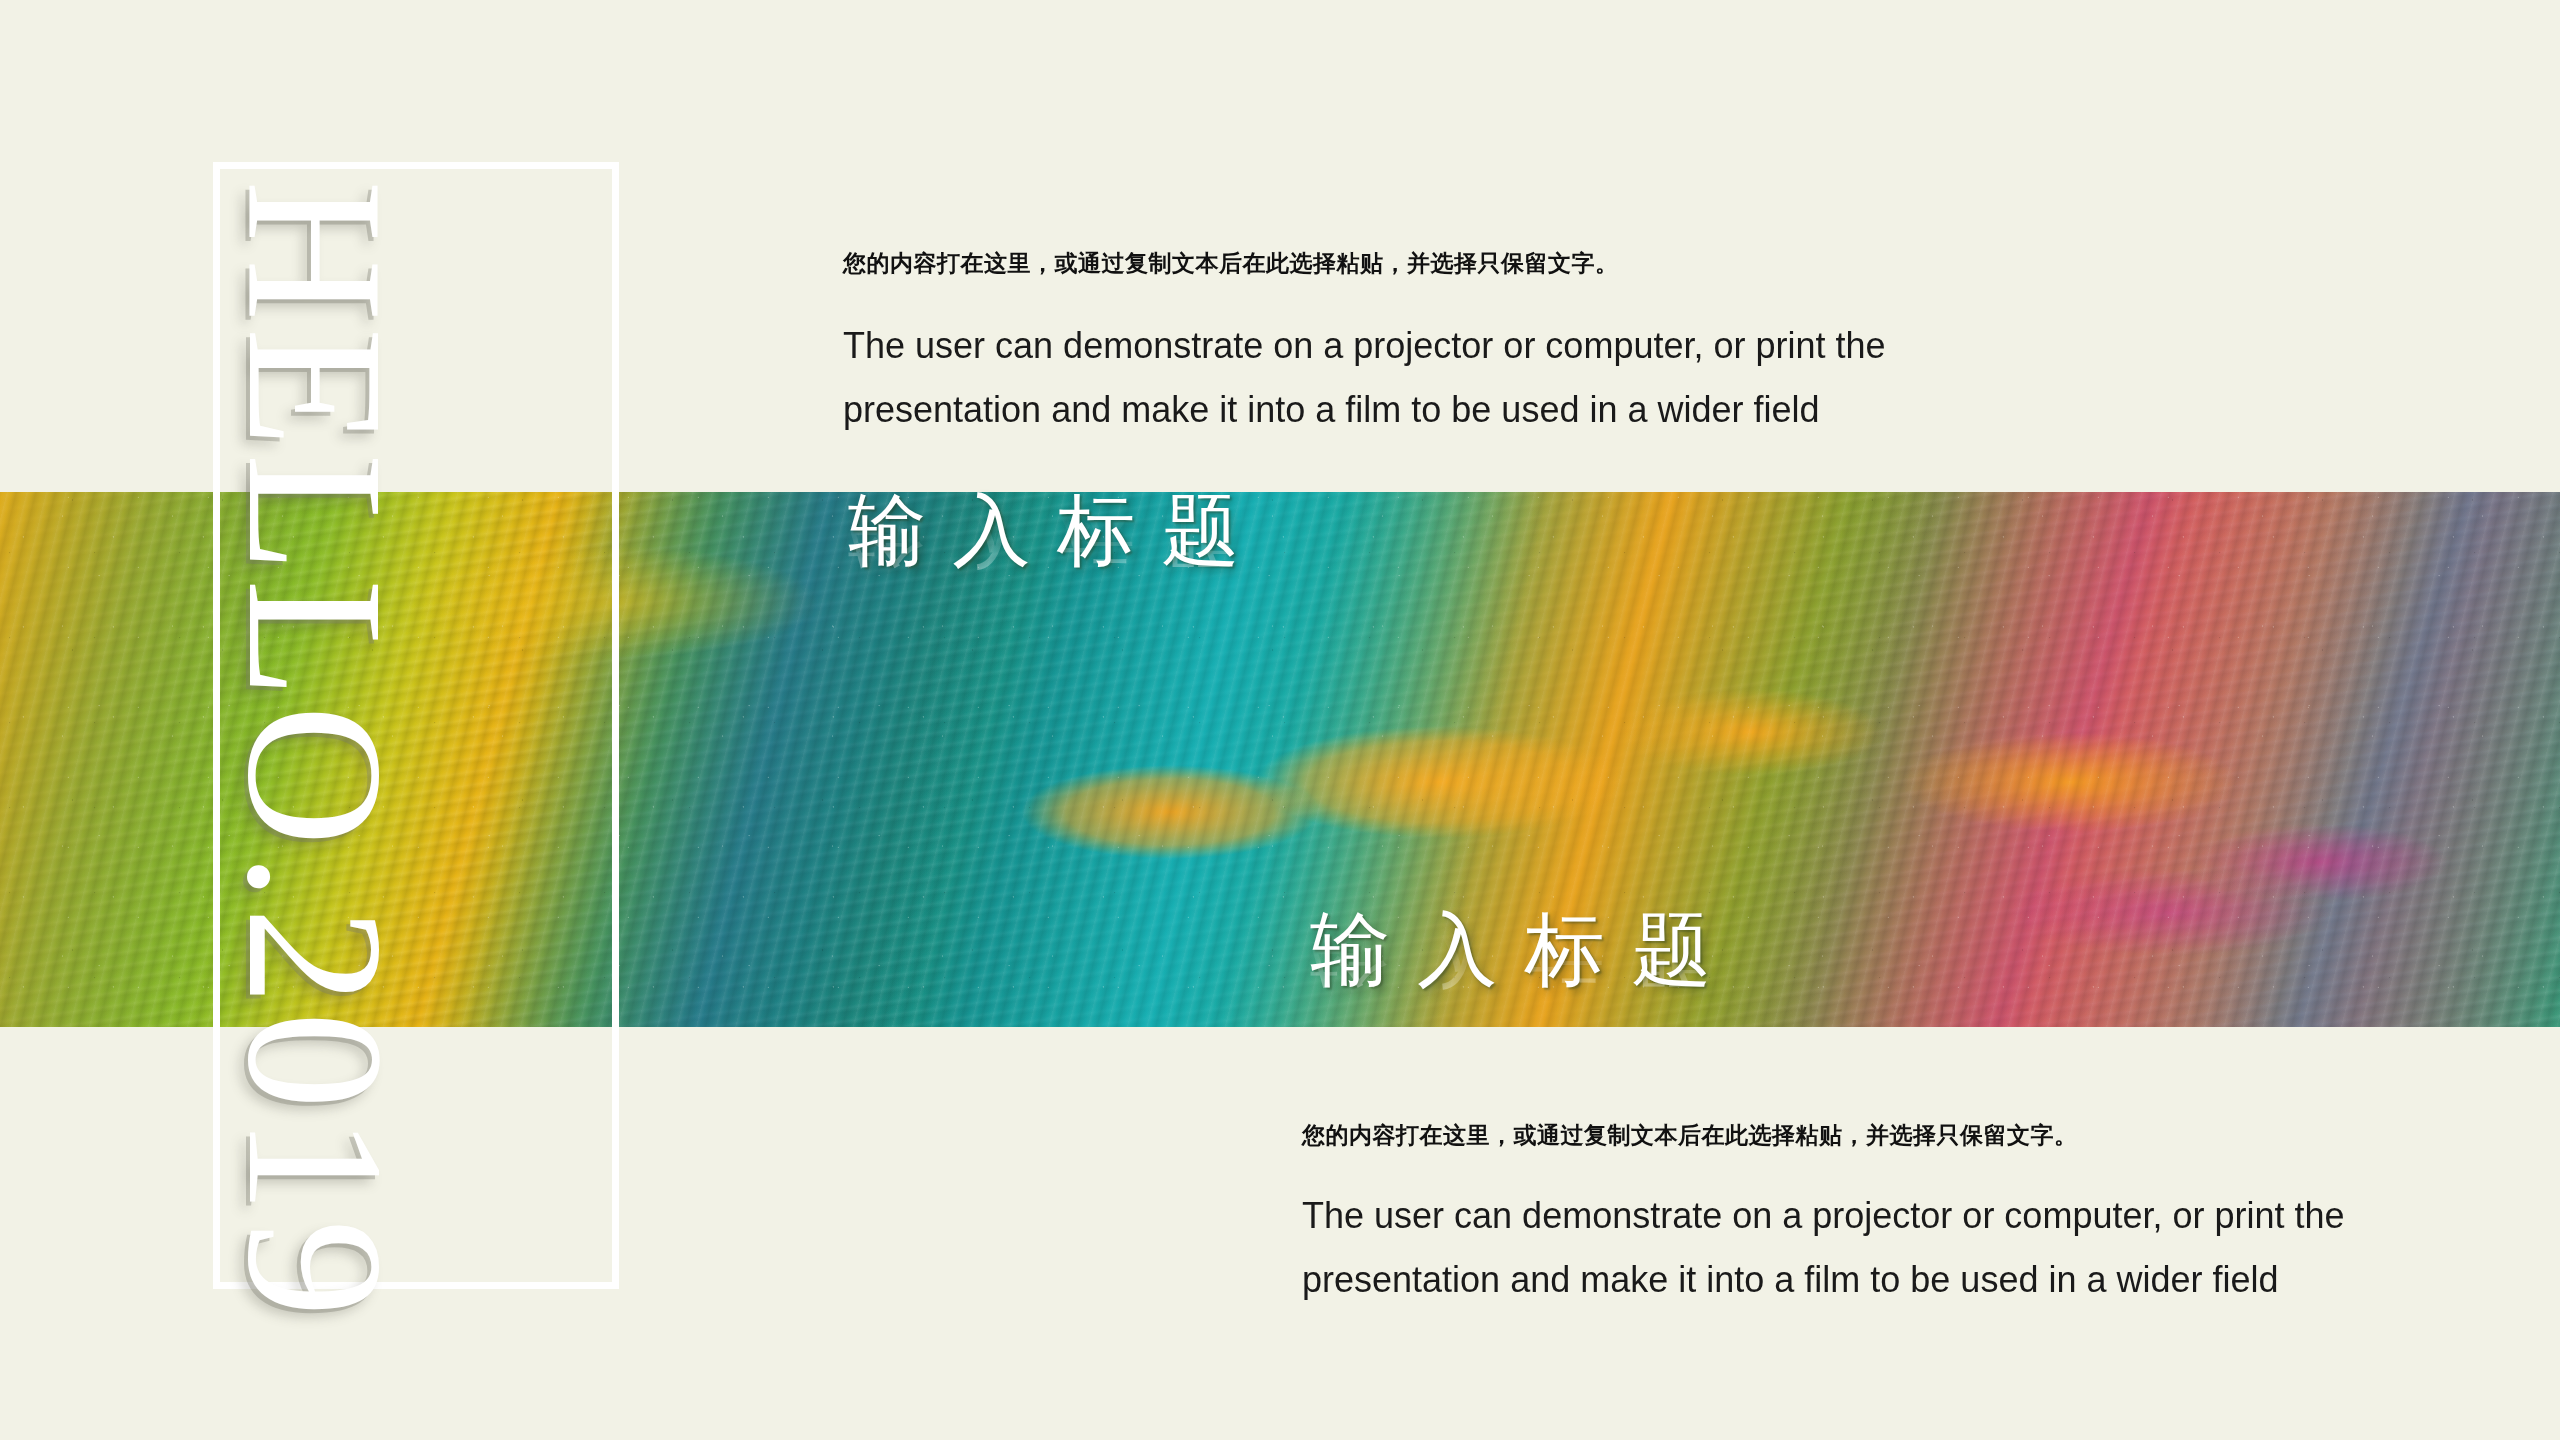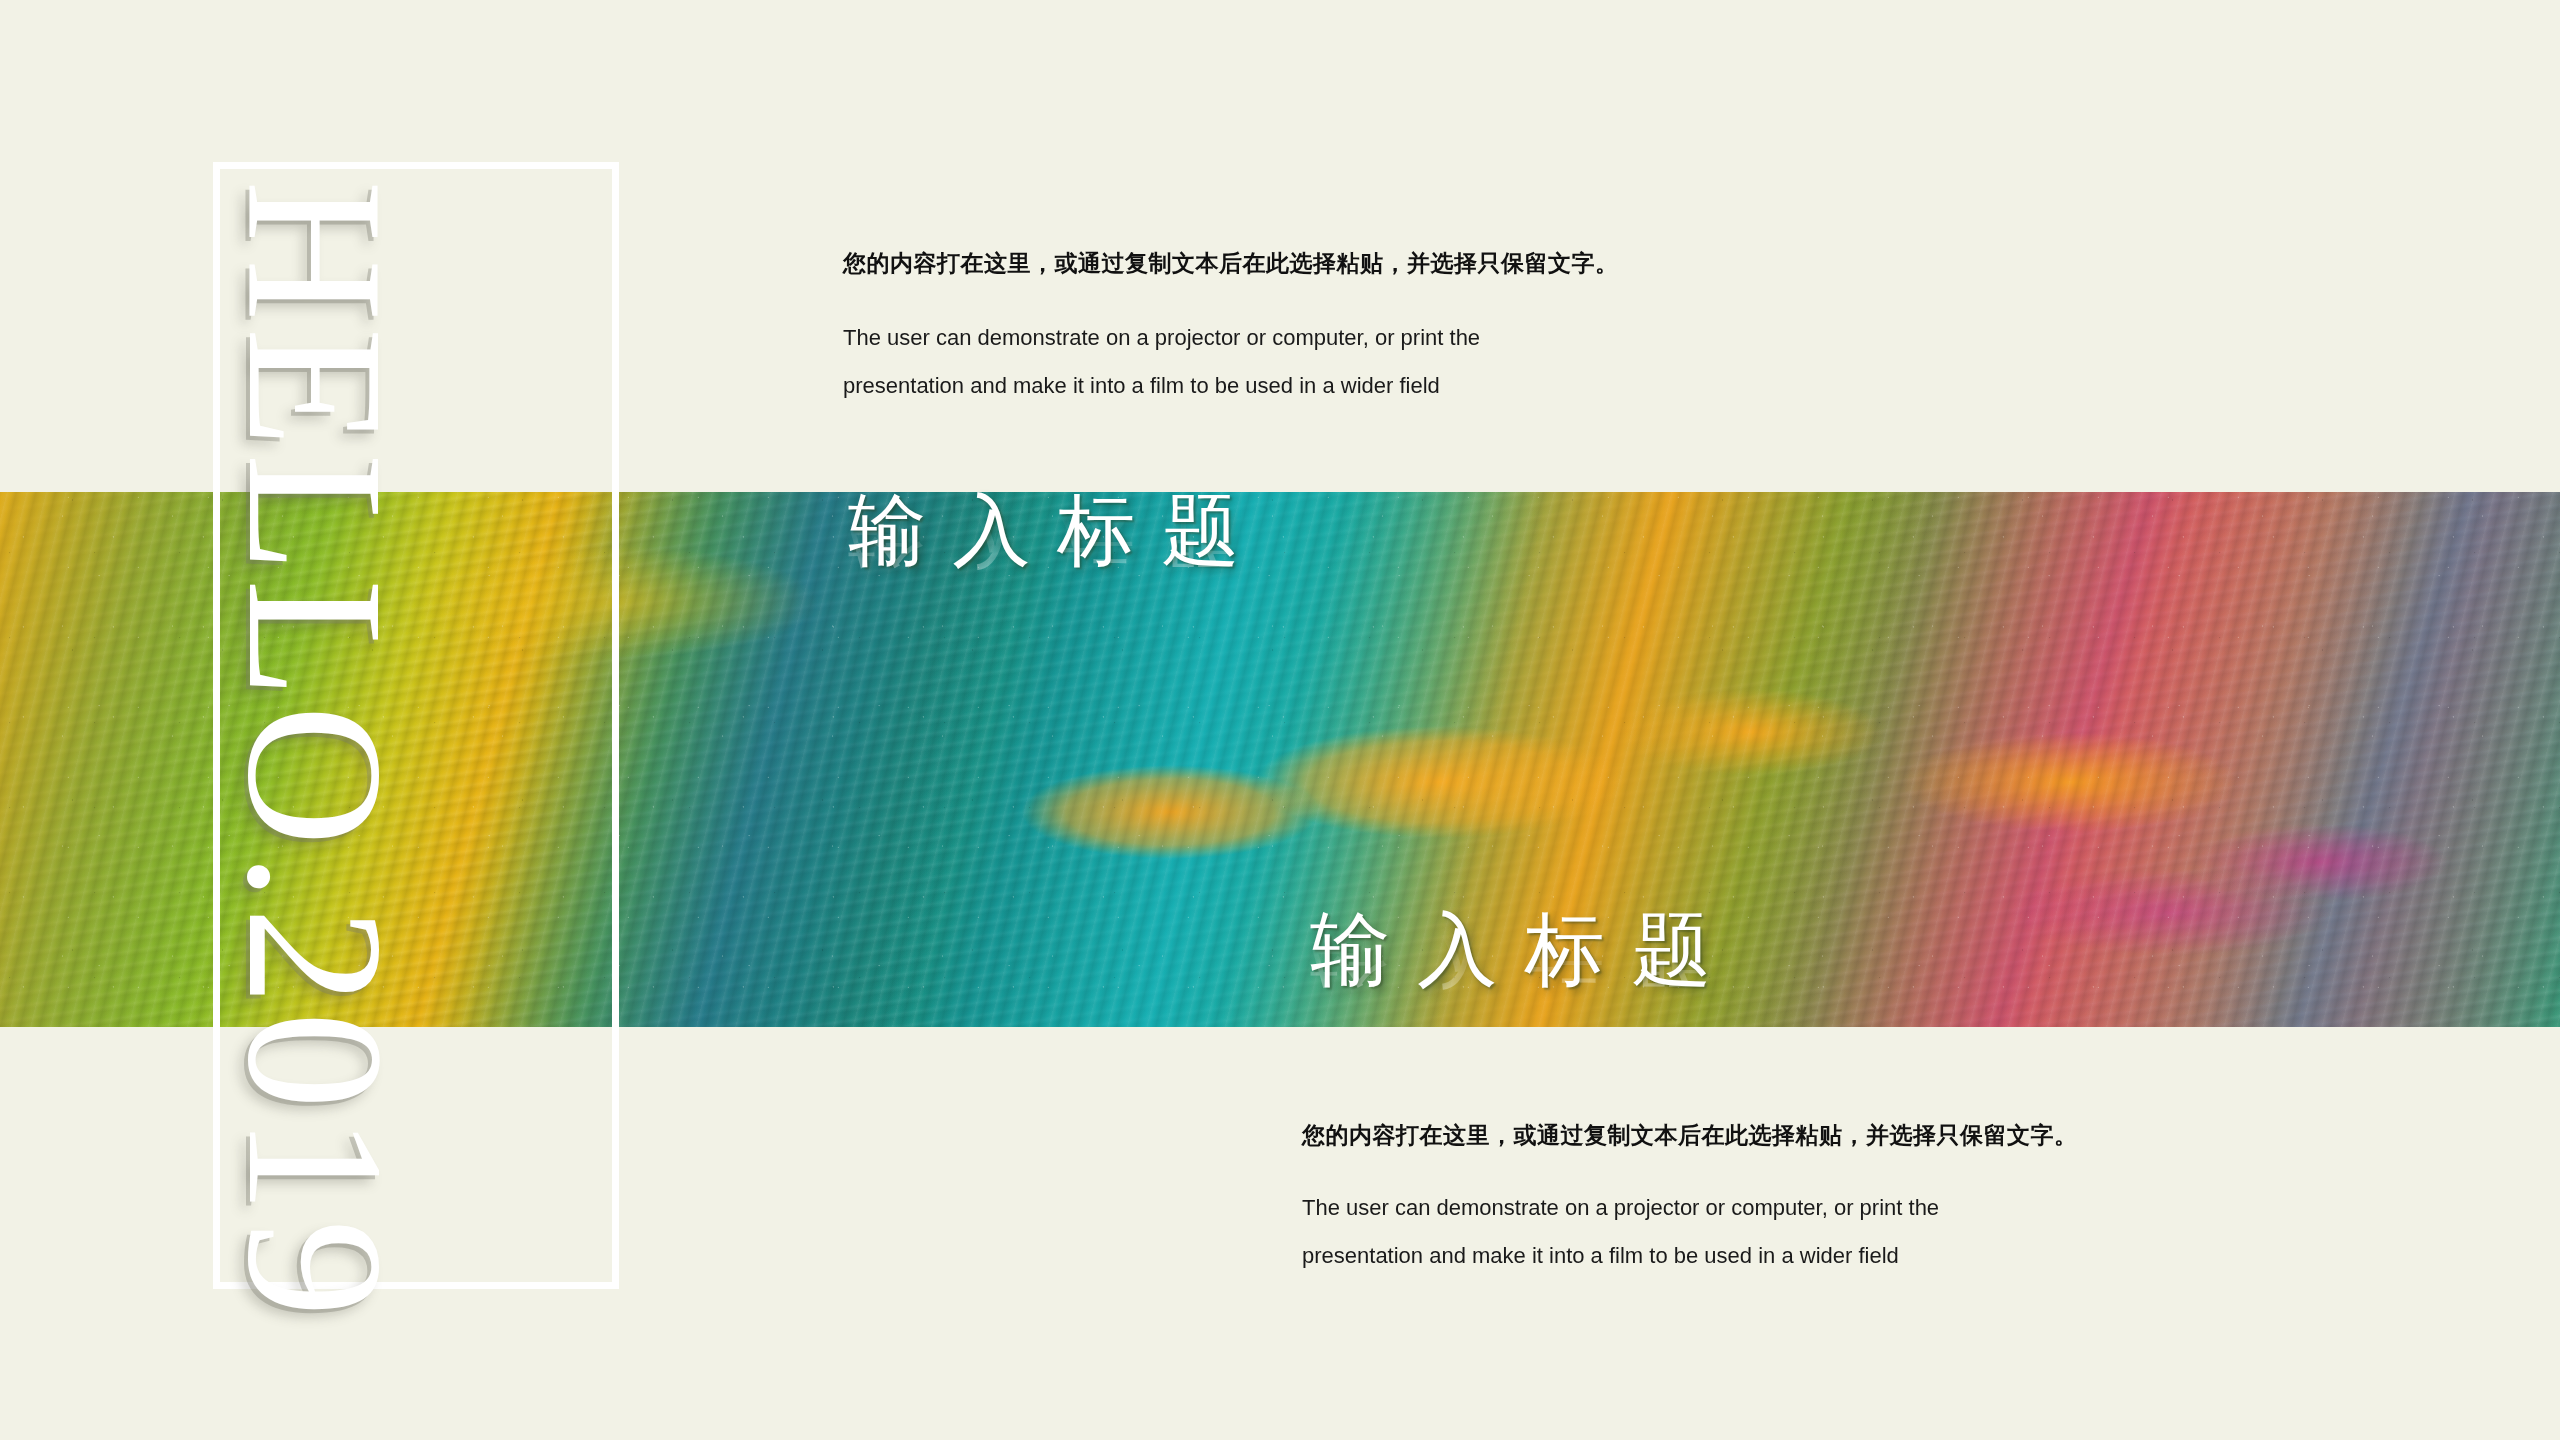--- a/index.html
+++ b/index.html
@@ -192,21 +192,21 @@
   .tb-heading {
     font-family: "Liberation Sans", "DejaVu Sans", sans-serif;
     font-size: 23px;
     font-weight: 600;
     color: #111111;
     letter-spacing: 0.5px;
     white-space: nowrap;
   }
   .tb-para-line {
     font-family: "Liberation Sans", "DejaVu Sans", sans-serif;
-    font-size: 22px;
+    font-size: 36px;
     font-weight: 400;
     color: #1a1a1a;
     white-space: nowrap;
   }
   #text-block-top {
     left: 843px;
     top: 248px;
   }
   #text-block-top .tb-heading { margin-bottom: 46px; }
   #text-block-top .tb-para-line { margin-bottom: 22px; }

